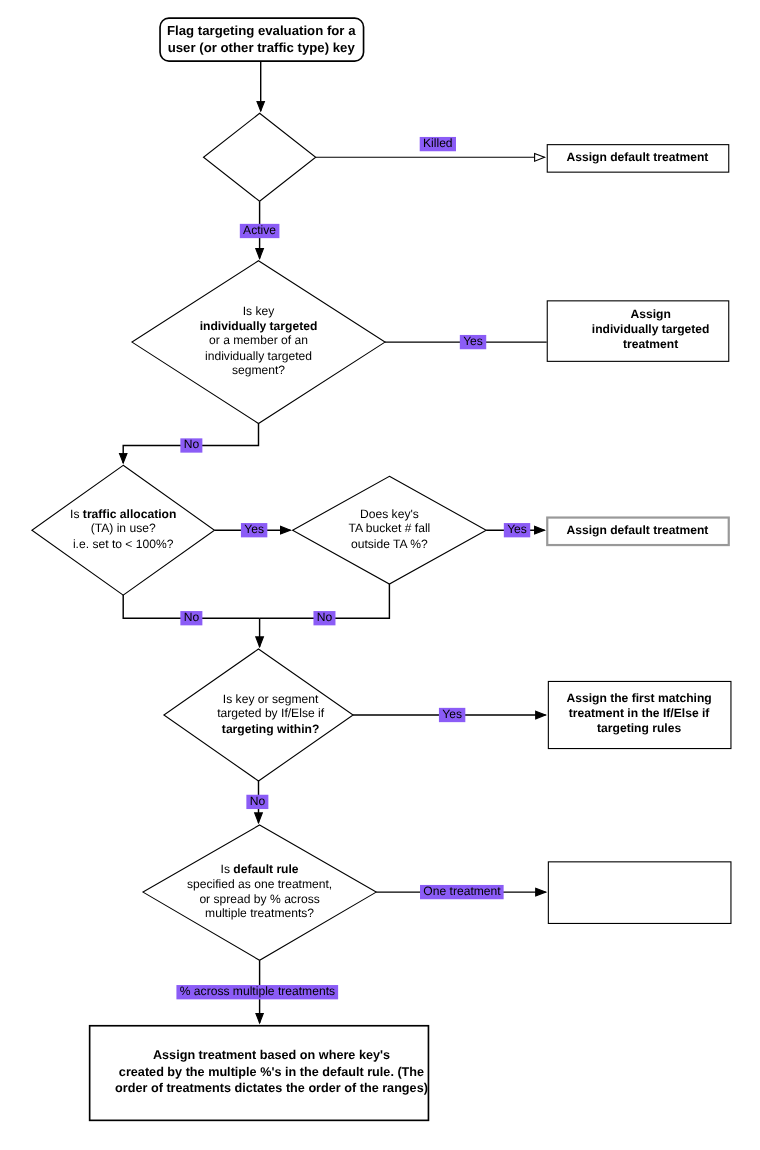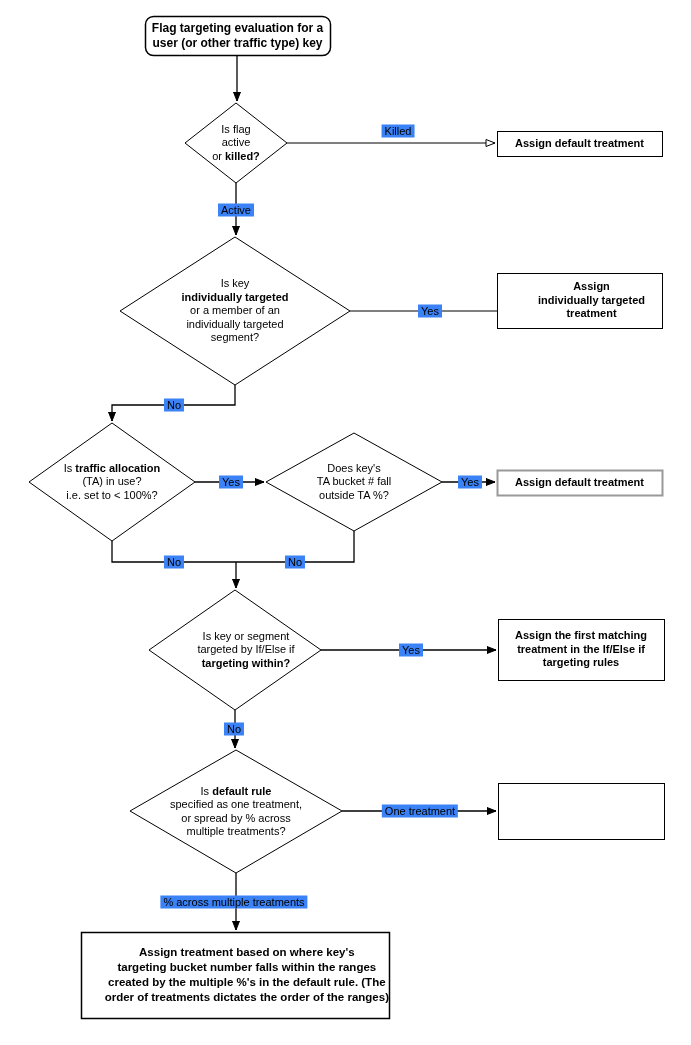--- a/index.html
+++ b/index.html
@@ -24,21 +24,21 @@
     color: #000;
     pointer-events: none;
   }
   .node-label .ln { display: block; }
   .node-label.bold { font-weight: bold; }
   .start-label { font-size: 12px; font-weight: bold; line-height: 15px; }
   .bottom-label { font-size: 11.5px; line-height: 15px; justify-content: flex-end; }
   .edge-label {
     position: absolute;
     transform: translate(-50%, -50%);
-    background: #3b82f6;
+    background: #8b5cf6;
     padding: 0 3px;
     font-size: 11px;
     line-height: 13px;
     white-space: nowrap;
     color: #000;
   }
 </style>
 </head>
 <body>
 
@@ -84,27 +84,20 @@
     <rect x="81.5" y="932.5" width="308" height="86" fill="#fff" stroke="#000" stroke-width="1.5"></rect>
   </svg>
 
   <div class="node-label start-label" style="left:145px; top:16px; width:185px; height:39px;">
     <div>
       <span class="ln">Flag targeting evaluation for a</span>
       <span class="ln">user (or other traffic type) key</span>
     </div>
   </div>
 
-  <div class="node-label" style="left:185px; top:103px; width:102px; height:80px;">
-    <div>
-      <span class="ln">Is flag</span>
-      <span class="ln">active</span>
-      <span class="ln"><span>or </span><b>killed?</b></span>
-    </div>
-  </div>
 
   <div class="node-label bold" style="left:497px; top:131px; width:165px; height:25px;">
     <span>Assign default treatment</span>
   </div>
 
   <div class="node-label" style="left:120px; top:237px; width:230px; height:148px;">
     <div>
       <span class="ln">Is key</span>
       <span class="ln"><b>individually targeted</b></span>
       <span class="ln">or a member of an</span>
@@ -163,21 +156,20 @@
       <span class="ln">specified as one treatment,</span>
       <span class="ln">or spread by % across</span>
       <span class="ln">multiple treatments?</span>
     </div>
   </div>
 
 
   <div class="node-label bold bottom-label" style="left:81px; top:932px; width:308px; height:86px;">
     <div>
       <span class="ln">Assign treatment based on where key's</span>
-      <span class="ln">targeting bucket number falls within the ranges</span>
       <span class="ln">created by the multiple %'s in the default rule. (The</span>
       <span class="ln">order of treatments dictates the order of the ranges)</span>
     </div>
   </div>
 
   <div class="edge-label" style="left:398px; top:131px;">Killed</div>
   <div class="edge-label" style="left:236px; top:210px;">Active</div>
   <div class="edge-label" style="left:430px; top:311px;">Yes</div>
   <div class="edge-label" style="left:174px; top:405px;">No</div>
   <div class="edge-label" style="left:231px; top:482px;">Yes</div>

